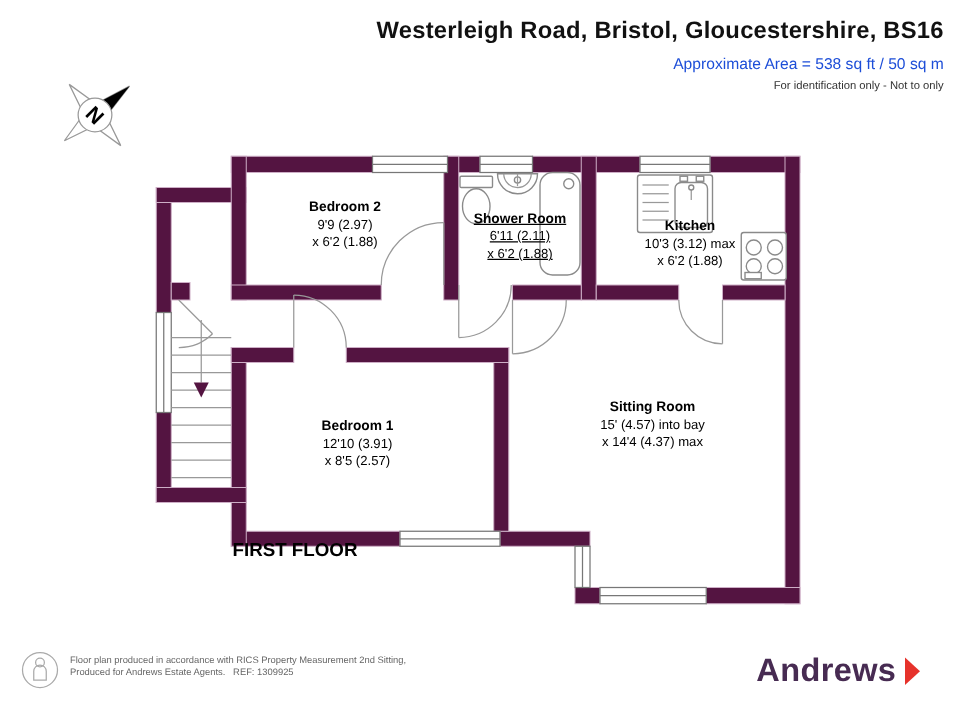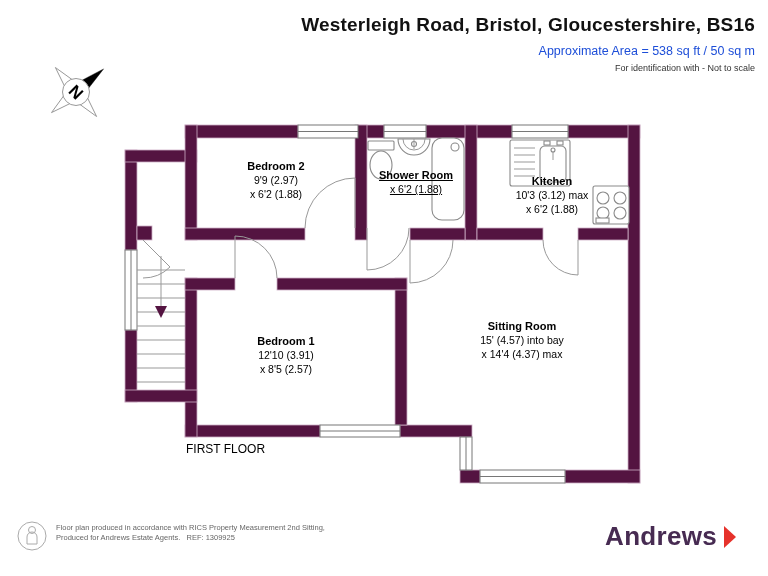--- a/index.html
+++ b/index.html
@@ -9,21 +9,21 @@
   }
   
   .header{position:absolute;top:14px;right:13px;text-align:right;}
   .title{font-size:19px;font-weight:bold;color:#111;letter-spacing:0.2px;}
   .area{font-size:12.5px;color:#1d4ed8;margin-top:8px;}
   .disclaimer{font-size:9px;color:#333;margin-top:5px;}
   
   .room-label{position:absolute;text-align:center;color:#000;}
   .room-name{font-size:11px;font-weight:bold;line-height:14px;}
   .room-dim{font-size:10.5px;line-height:14px;}
-  .floor-label{position:absolute;left:186px;top:442px;font-size:12px;font-weight:normal;color:#000;}
+  .floor-label{position:absolute;left:186px;top:432px;font-size:15px;font-weight:bold;color:#000;}
   
   .plan-svg{position:absolute;left:0;top:0;}
   .wall{fill:#541441;stroke:#cdaec6;stroke-width:0.8;}
   .win rect{fill:#ffffff;stroke:#777;stroke-width:1;}
   .win line{stroke:#777;stroke-width:1;}
   .thin{stroke:#999;stroke-width:1;fill:none;}
   .fix{stroke:#8a8a8a;stroke-width:1.1;fill:#ffffff;}
   .arrow{fill:#541441;}
   
   .footer-text{position:absolute;left:56px;top:523px;font-size:7.5px;line-height:9.5px;color:#666;}
@@ -35,21 +35,21 @@
   .footer-icon{position:absolute;left:15px;top:519px;}
 </style>
 </head>
 <body>
 
 <div class="stage">
 
   <div class="header">
     <div class="title">Westerleigh Road, Bristol, Gloucestershire, BS16</div>
     <div class="area">Approximate Area = 538 sq ft / 50 sq m</div>
-    <div class="disclaimer">For identification with - Not to scale</div>
+    <div class="disclaimer">For identification only - Not to only</div>
   </div>
 
   <svg class="compass" width="90" height="92">
     <path class="thin" d="M69.6,22.9 L51,46.8 L62.6,70.5 L41.2,55 L17.5,66.6 L33,45.2 L21.4,21.5 L42.8,37 Z"></path>
     <path d="M69.6,22.9 L51,46.8 L42.8,37 Z" fill="#000"></path>
     <circle cx="42" cy="46" r="13.5" fill="#fff" stroke="#999" stroke-width="1"></circle>
     <text x="42" y="52" text-anchor="middle" font-size="17" font-weight="bold" fill="#000" transform="rotate(45 42 46)">N</text>
   </svg>
 
   <svg class="plan-svg" width="768" height="576">
@@ -192,20 +192,21 @@
     </g>
   </svg>
 
   <div class="room-label" style="left:206px;top:159px;width:140px;">
     <div class="room-name">Bedroom 2</div>
     <div class="room-dim">9'9 (2.97)</div>
     <div class="room-dim">x 6'2 (1.88)</div>
   </div>
   <div class="room-label" style="left:346px;top:168px;width:140px;text-decoration:underline;">
     <div class="room-name">Shower Room</div>
+    <div class="room-dim">6'11 (2.11)</div>
     <div class="room-dim">x 6'2 (1.88)</div>
   </div>
   <div class="room-label" style="left:482px;top:174px;width:140px;">
     <div class="room-name">Kitchen</div>
     <div class="room-dim">10'3 (3.12) max</div>
     <div class="room-dim">x 6'2 (1.88)</div>
   </div>
   <div class="room-label" style="left:216px;top:334px;width:140px;">
     <div class="room-name">Bedroom 1</div>
     <div class="room-dim">12'10 (3.91)</div>

